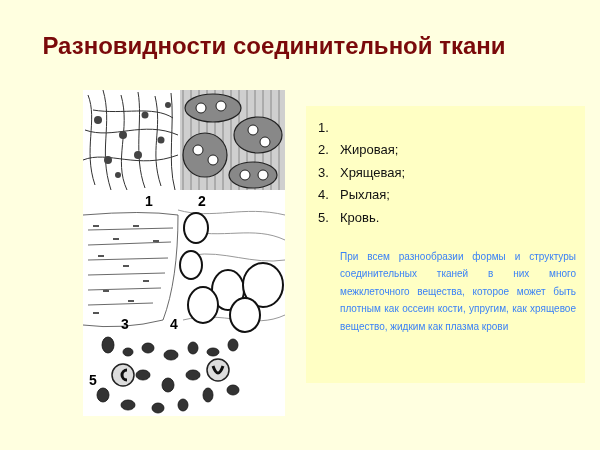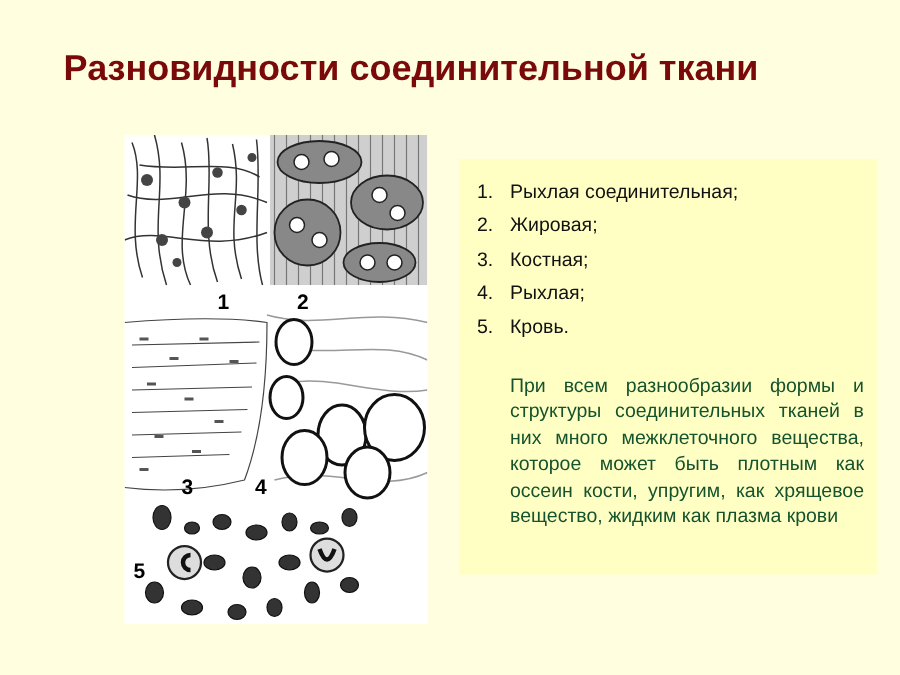--- a/index.html
+++ b/index.html
@@ -43,23 +43,23 @@
     .list li {
       display: flex;
       height: 22.5px;
       align-items: center;
     }
     .list .num { width: 22px; }
     .desc {
       position: absolute;
       left: 34px; top: 142px;
       width: 236px;
-      font-size: 13px;
+      font-size: 10px;
       line-height: 17.4px;
-      color: #14532d;
+      color: #3b82f6;
       text-align: justify;
       text-align-last: left;
     }
   </style>
 </head>
 <body>
 
 <div class="title">Разновидности соединительной ткани</div>
 
 <div class="figure">
@@ -173,29 +173,28 @@
       <path d="M130 276 Q135 290 140 276"></path>
     </g>
     <text x="6" y="295" font-family="Liberation Sans, sans-serif" font-weight="bold" font-size="14" fill="#000">5</text>
   </svg>
 </div>
 
 <div class="panel">
   <ol class="list">
     <li>
       <span class="num">1.</span>
-      <span>Рыхлая соединительная;</span>
     </li>
     <li>
       <span class="num">2.</span>
       <span>Жировая;</span>
     </li>
     <li>
       <span class="num">3.</span>
-      <span>Костная;</span>
+      <span>Хрящевая;</span>
     </li>
     <li>
       <span class="num">4.</span>
       <span>Рыхлая;</span>
     </li>
     <li>
       <span class="num">5.</span>
       <span>Кровь.</span>
     </li>
   </ol>

